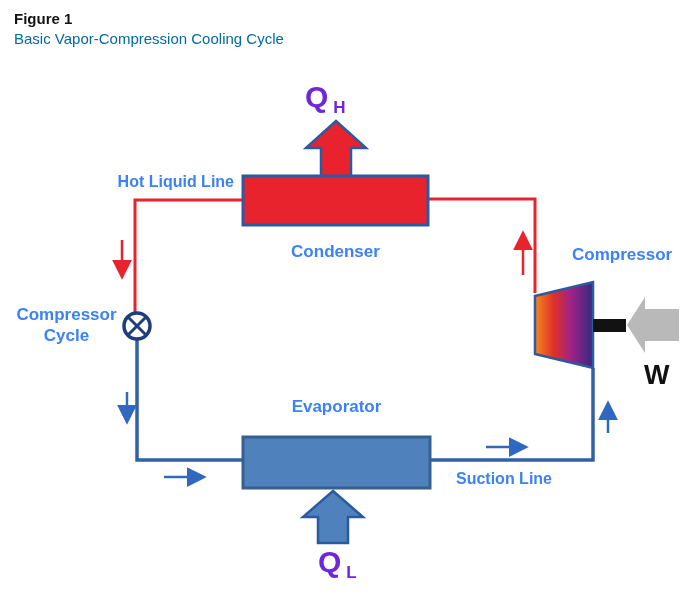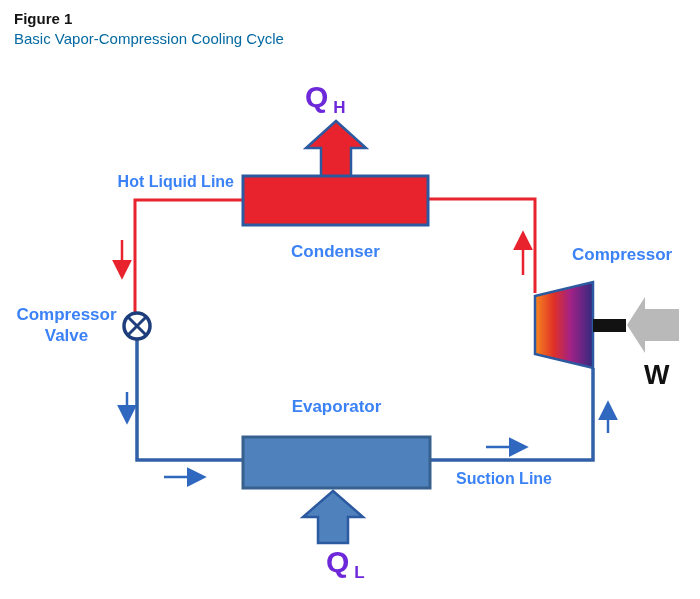--- a/index.html
+++ b/index.html
@@ -87,26 +87,26 @@
 
   <div class="lbl semi" style="left:92px;top:173px;width:142px;text-align:right;">Hot Liquid Line</div>
 
 
   <div class="lbl comp center" style="left:243px;top:242px;width:185px;">Condenser</div>
 
   <div class="lbl comp" style="left:572px;top:245px;">Compressor</div>
 
   <div class="lbl comp center" style="left:10px;top:304px;width:113px;line-height:21px;">
     <div>Compressor</div>
-    <div>Valve</div>
+    <div>Cycle</div>
   </div>
 
   <div class="lbl comp center" style="left:243px;top:397px;width:187px;">Evaporator</div>
 
   <div class="lbl semi" style="left:456px;top:470px;">Suction Line</div>
 
   <div class="lbl wlabel" style="left:644px;top:360px;">W</div>
 
-  <div class="lbl qlabel" style="left:326px;top:545px;">
+  <div class="lbl qlabel" style="left:318px;top:545px;">
     <span>Q</span><span class="sub">L</span>
   </div>
 
 </div>
 
 </body></html>

